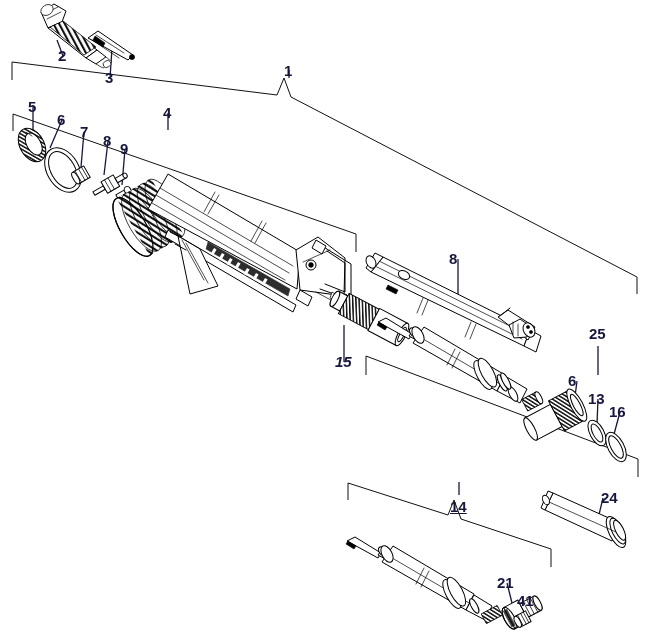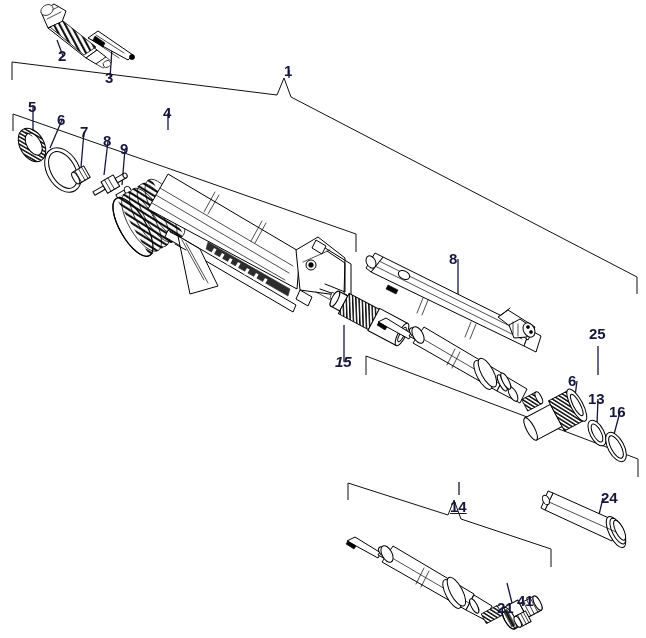--- a/index.html
+++ b/index.html
@@ -381,18 +381,18 @@
   <span class="callout" style="left:57px;top:112px;">6</span>
   <span class="callout" style="left:80px;top:124px;">7</span>
   <span class="callout" style="left:103px;top:133px;">8</span>
   <span class="callout" style="left:120px;top:141px;">9</span>
   <span class="callout" style="left:449px;top:251px;">8</span>
   <span class="callout" style="left:609px;top:404px;">16</span>
   <span class="callout" style="left:568px;top:373px;">6</span>
   <span class="callout" style="left:588px;top:391px;">13</span>
   <span class="callout" style="left:450px;top:499px;text-decoration:underline;">14</span>
   <span class="callout" style="left:335px;top:354px;font-style:italic;">15</span>
-  <span class="callout" style="left:497px;top:575px;margin-top:25px;">21</span>
+  <span class="callout" style="left:497px;top:575px;">21</span>
   <span class="callout" style="left:517px;top:593px;">41</span>
   <span class="callout" style="left:593px;top:490px;margin-left:8px;">24</span>
   <span class="callout" style="left:589px;top:326px;">25</span>
 
 </div>
 
 </body></html>

